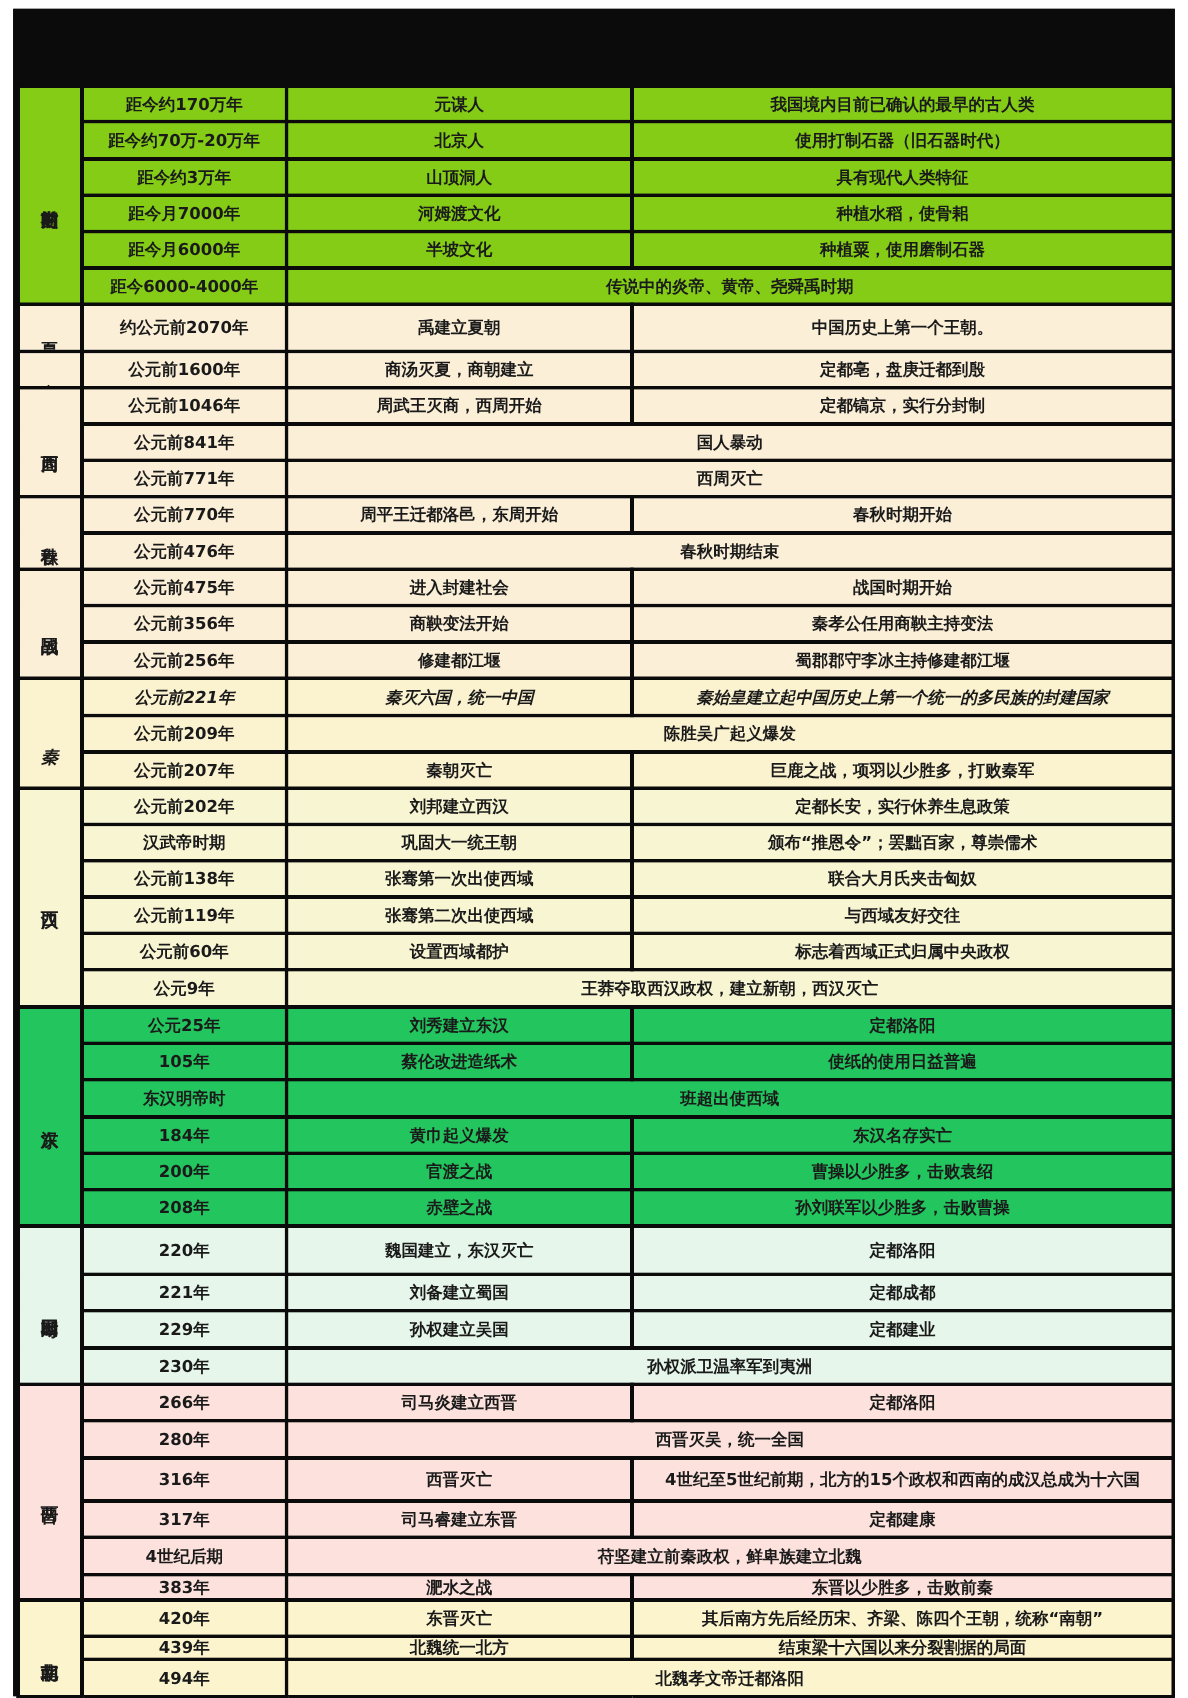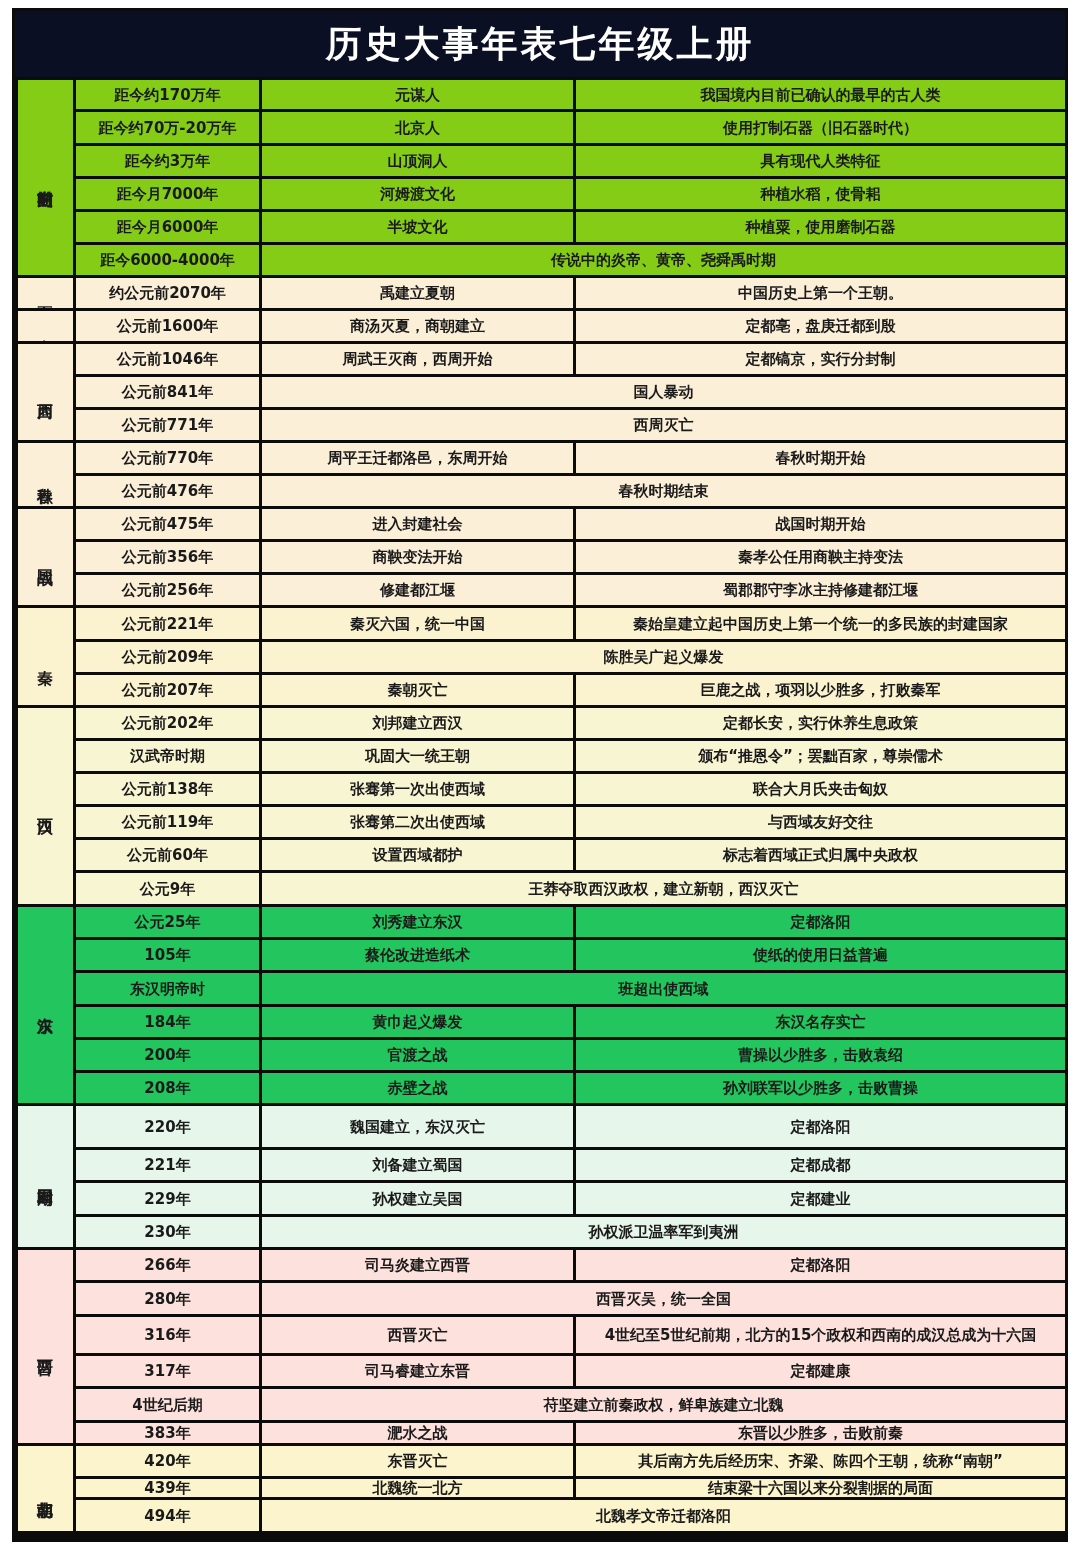--- a/index.html
+++ b/index.html
@@ -21,23 +21,20 @@
   .c-xihan { background: #f8f5d3; }
   .c-donghan { background: #22c55e; }
   .c-sanguo { background: #e6f6ea; }
   .c-liangjin { background: #fde1dc; }
   .c-nbc  { background: #fcf4cc; }
 </style>
 </head>
 <body>
 
 <div class="frame">
-  <div class="title-bar">
-    <div class="title">历史大事年表七年级上册</div>
-  </div>
   <table>
     <colgroup>
       <col style="width:58px">
       <col style="width:186px">
       <col style="width:314px">
       <col style="width:492px">
     </colgroup>
     <tbody id="tbody">
         <tr class="c-pre" style="height: 32px;">
           <td class="era c-pre" rowspan="6">史前时期</td>
@@ -62,21 +59,21 @@
         </tr>
         <tr class="c-pre" style="height: 33px;">
           <td>距今月6000年</td>
           <td>半坡文化</td>
           <td>种植粟，使用磨制石器</td>
         </tr>
         <tr class="c-pre" style="height: 33px;">
           <td>距今6000-4000年</td>
           <td class="merged" colspan="2">传说中的炎帝、黄帝、尧舜禹时期</td>
         </tr>
-        <tr class="c-warm" style="height: 33px; margin-top: 16px;">
+        <tr class="c-warm" style="height: 43px; margin-top: 16px;">
           <td class="era c-warm" rowspan="1">夏</td>
           <td>约公元前2070年</td>
           <td>禹建立夏朝</td>
           <td>中国历史上第一个王朝。</td>
         </tr>
         <tr class="c-warm" style="height: 33px;">
           <td class="era c-warm" rowspan="1">商</td>
           <td>公元前1600年</td>
           <td>商汤灭夏，商朝建立</td>
           <td>定都亳，盘庚迁都到殷</td>
@@ -114,21 +111,21 @@
         <tr class="c-warm" style="height: 33px;">
           <td>公元前356年</td>
           <td>商鞅变法开始</td>
           <td>秦孝公任用商鞅主持变法</td>
         </tr>
         <tr class="c-warm" style="height: 33px;">
           <td>公元前256年</td>
           <td>修建都江堰</td>
           <td>蜀郡郡守李冰主持修建都江堰</td>
         </tr>
-        <tr class="c-qin" style="height: 34px;">
+        <tr class="c-qin" style="height: 34px; font-style: italic;">
           <td class="era c-qin" rowspan="3">秦</td>
           <td>公元前221年</td>
           <td>秦灭六国，统一中国</td>
           <td>秦始皇建立起中国历史上第一个统一的多民族的封建国家</td>
         </tr>
         <tr class="c-qin" style="height: 33px;">
           <td>公元前209年</td>
           <td class="merged" colspan="2">陈胜吴广起义爆发</td>
         </tr>
         <tr class="c-qin" style="height: 33px;">

